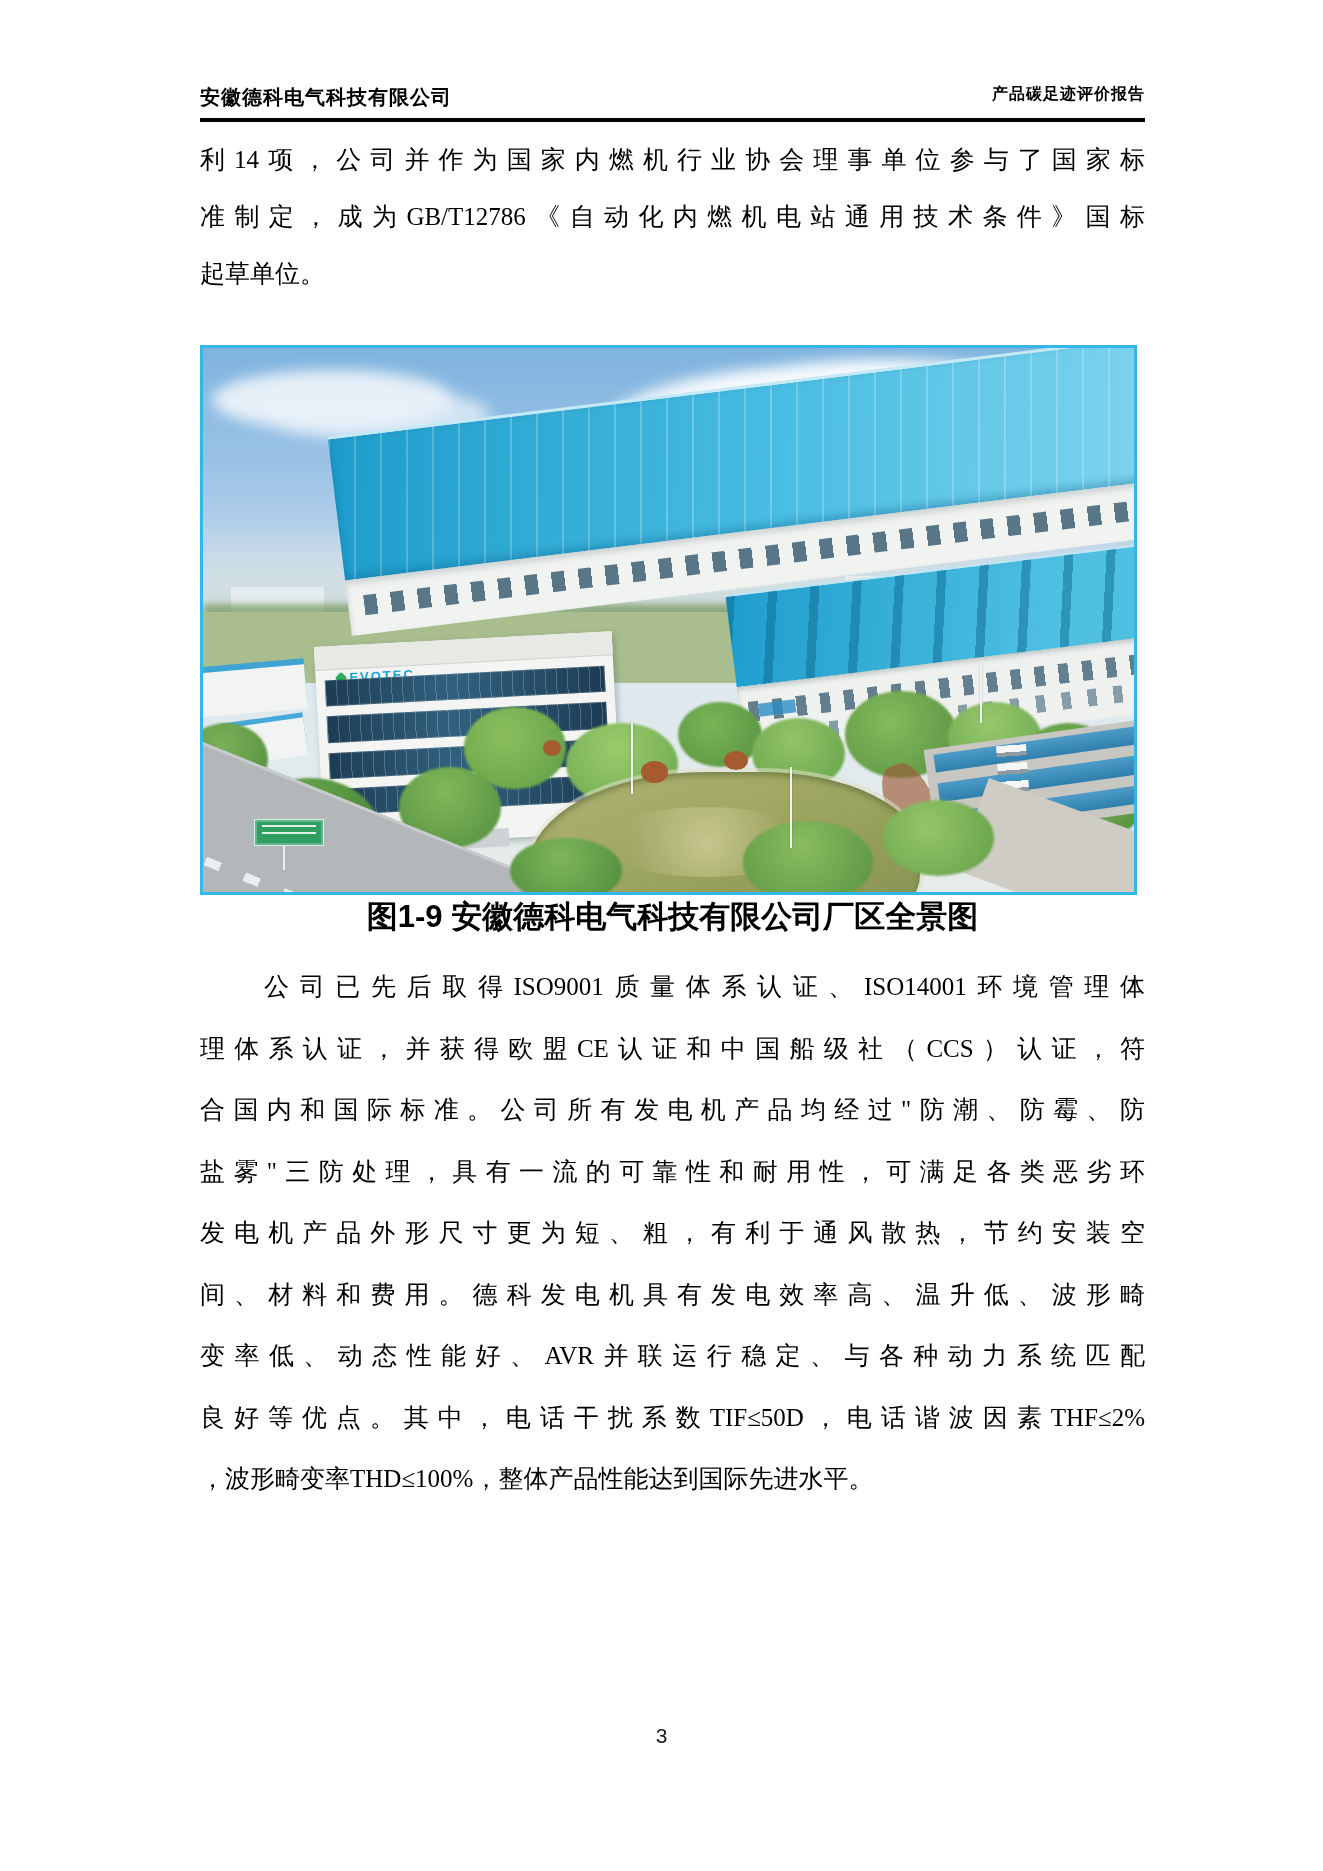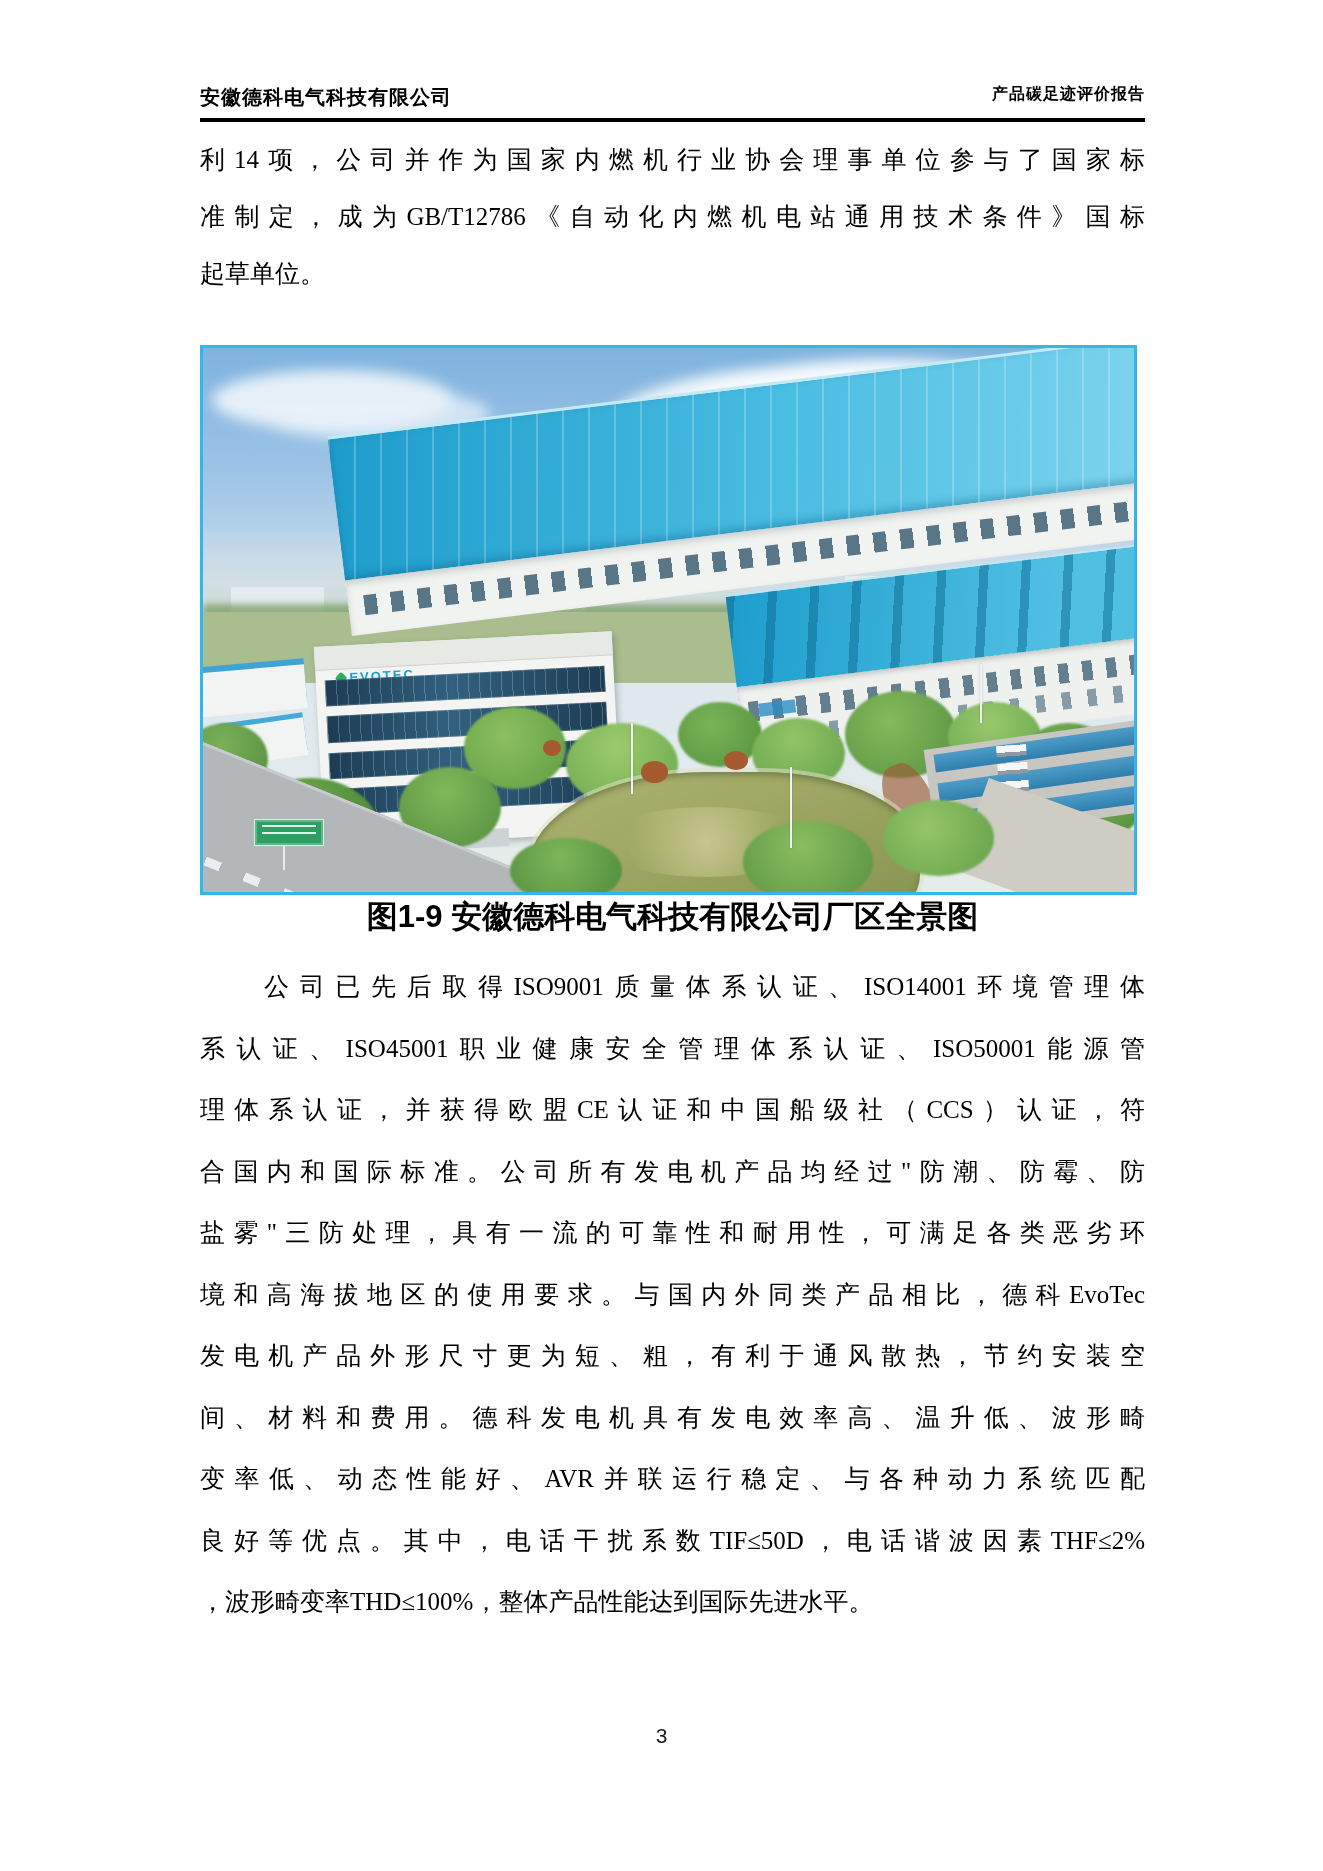--- a/index.html
+++ b/index.html
@@ -258,25 +258,23 @@
     <div class="tree t14"></div>
     <div class="pole pl1"></div>
     <div class="pole pl2"></div>
     <div class="pole pl3"></div>
   </div>
 
   <div class="caption">图1-9 安徽德科电气科技有限公司厂区全景图</div>
 
   <div class="para p2">
     <div class="ln indent">公司已先后取得ISO9001质量体系认证、ISO14001环境管理体</div>
-    <div class="ln">系认证、ISO45001职业健康安全管理体系认证、ISO50001能源管</div>
     <div class="ln">理体系认证，并获得欧盟CE认证和中国船级社（CCS）认证，符</div>
     <div class="ln">合国内和国际标准。公司所有发电机产品均经过"防潮、防霉、防</div>
     <div class="ln">盐雾"三防处理，具有一流的可靠性和耐用性，可满足各类恶劣环</div>
-    <div class="ln">境和高海拔地区的使用要求。与国内外同类产品相比，德科EvoTec</div>
     <div class="ln">发电机产品外形尺寸更为短、粗，有利于通风散热，节约安装空</div>
     <div class="ln">间、材料和费用。德科发电机具有发电效率高、温升低、波形畸</div>
     <div class="ln">变率低、动态性能好、AVR并联运行稳定、与各种动力系统匹配</div>
     <div class="ln">良好等优点。其中，电话干扰系数TIF≤50D，电话谐波因素THF≤2%</div>
     <div class="ln last">，波形畸变率THD≤100%，整体产品性能达到国际先进水平。</div>
   </div>
 
   <div class="pagenum">3</div>
 </div>
 

